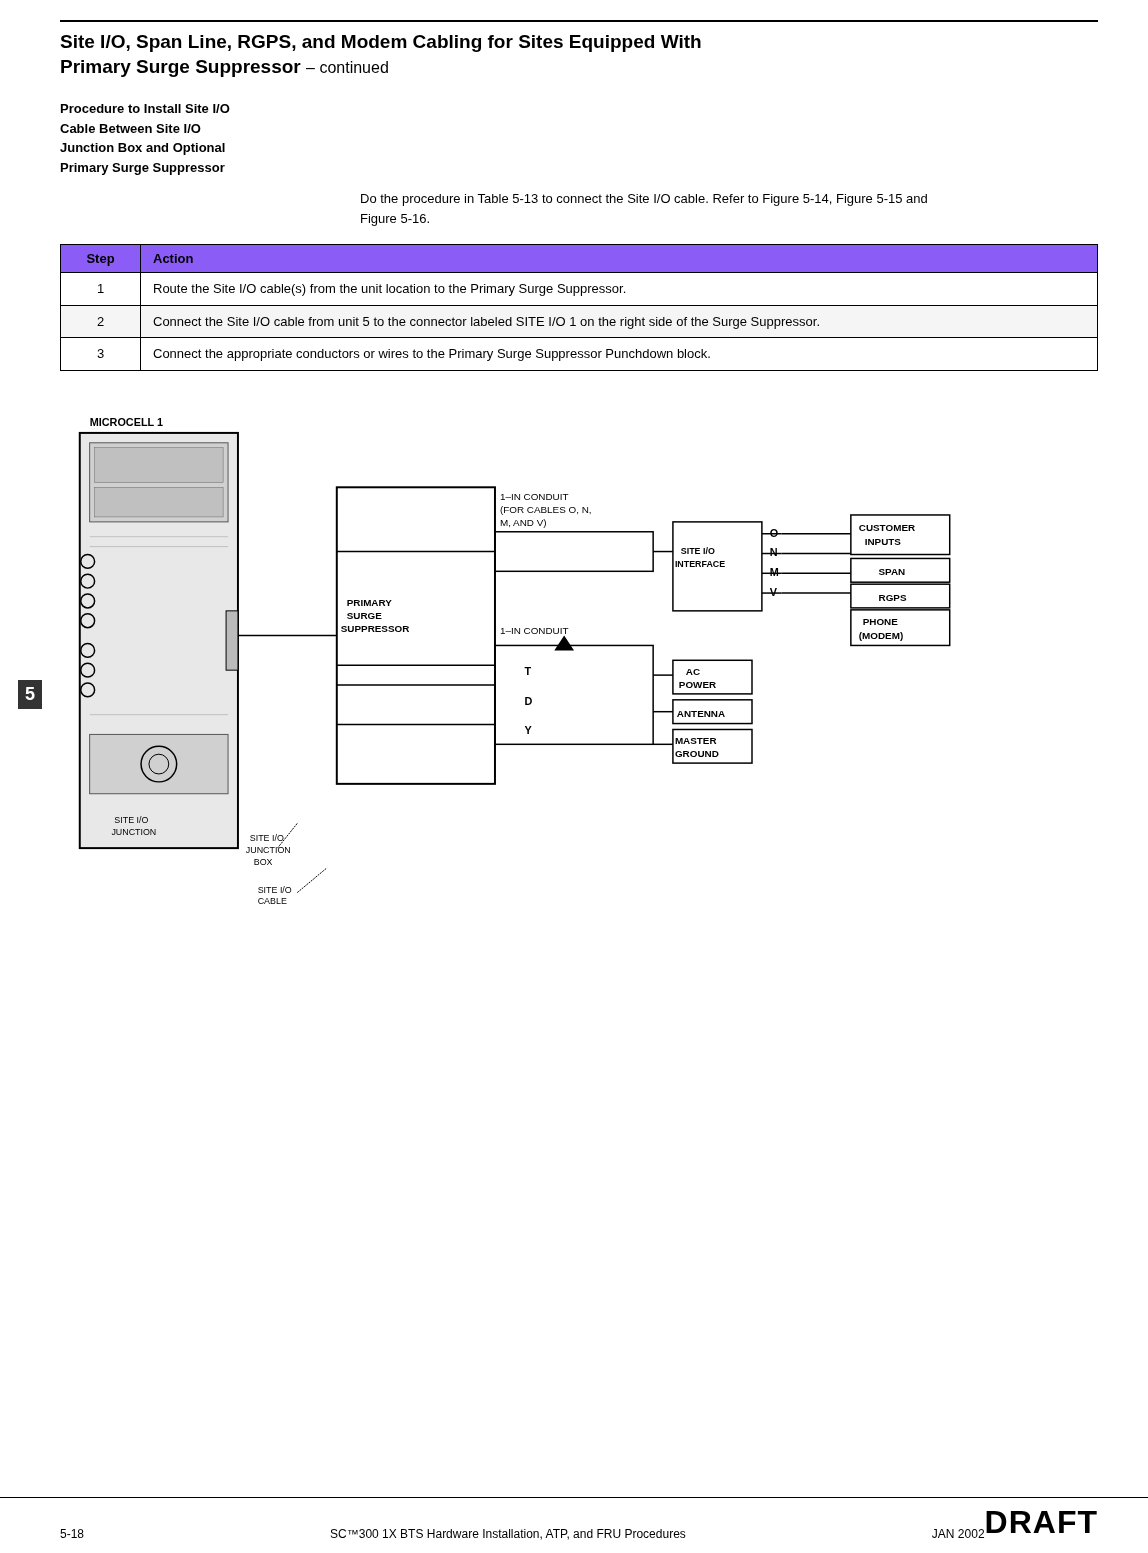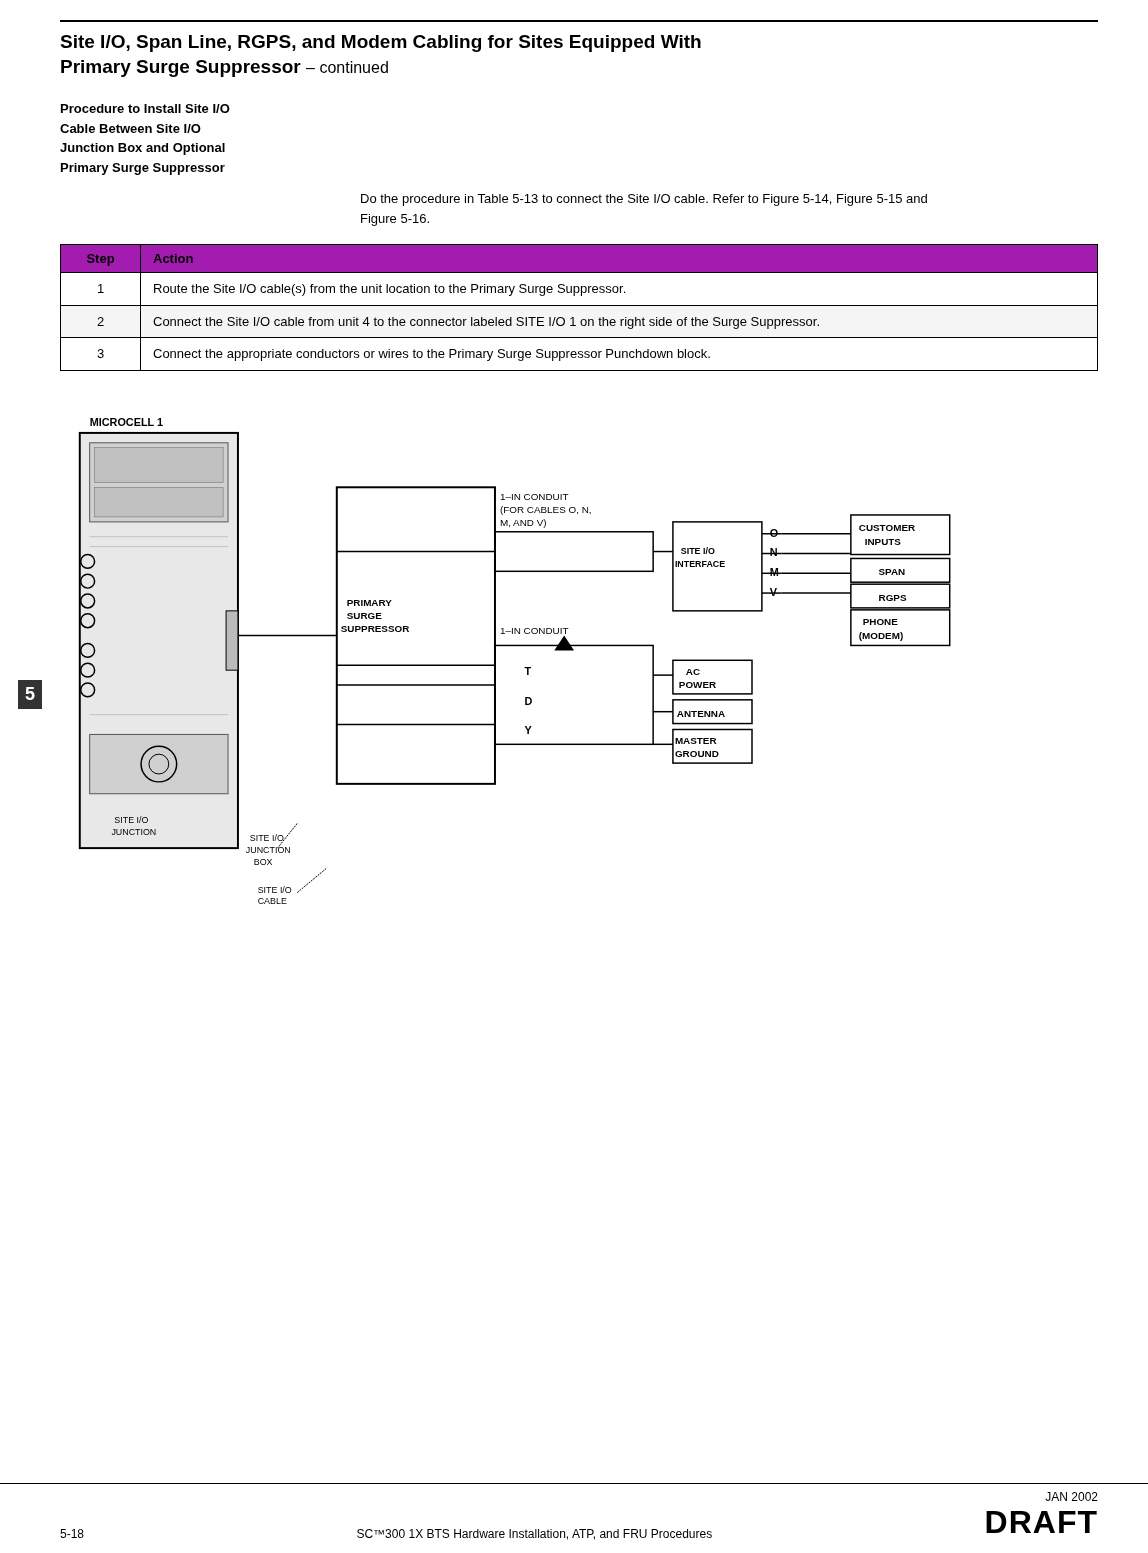--- a/index.html
+++ b/index.html
@@ -72,21 +72,21 @@
       text-align: center;
       border: 1px solid #000;
       font-size: 13px;
     }
 
     .procedure-table .table-title span {
       font-weight: normal;
     }
 
     .procedure-table th {
-      background: #a21caf;
+      background: #8b5cf6;
       border: 1px solid #000;
       padding: 6px 12px;
       font-weight: bold;
       text-align: left;
       font-size: 13px;
     }
 
     .procedure-table th.step-col {
       width: 80px;
       text-align: center;
@@ -168,21 +168,21 @@
       font-size: 12px;
     }
 
     .footer-center {
       font-size: 12px;
       text-align: center;
     }
 
     .footer-right {
       display: flex;
-      flex-direction: column;
+      flex-direction: row;
       align-items: flex-end;
     }
 
     .footer-right .date {
       font-size: 12px;
     }
 
     .footer-right .draft {
       font-size: 32px;
       font-weight: bold;
@@ -215,21 +215,21 @@
     <tr>
       <th class="step-col">Step</th>
       <th>Action</th>
     </tr>
     <tr>
       <td class="step-num">1</td>
       <td>Route the Site I/O cable(s) from the unit location to the Primary Surge Suppressor.</td>
     </tr>
     <tr>
       <td class="step-num">2</td>
-      <td>Connect the Site I/O cable from unit 4 to the connector labeled SITE I/O 1 on the right side of the Surge Suppressor.</td>
+      <td>Connect the Site I/O cable from unit 5 to the connector labeled SITE I/O 1 on the right side of the Surge Suppressor.</td>
     </tr>
     <tr>
       <td class="step-num">3</td>
       <td>Connect the appropriate conductors or wires to the Primary Surge Suppressor Punchdown block.</td>
     </tr>
   </tbody>
     </table>
 
 
   <div class="sidebar-num">5</div>

